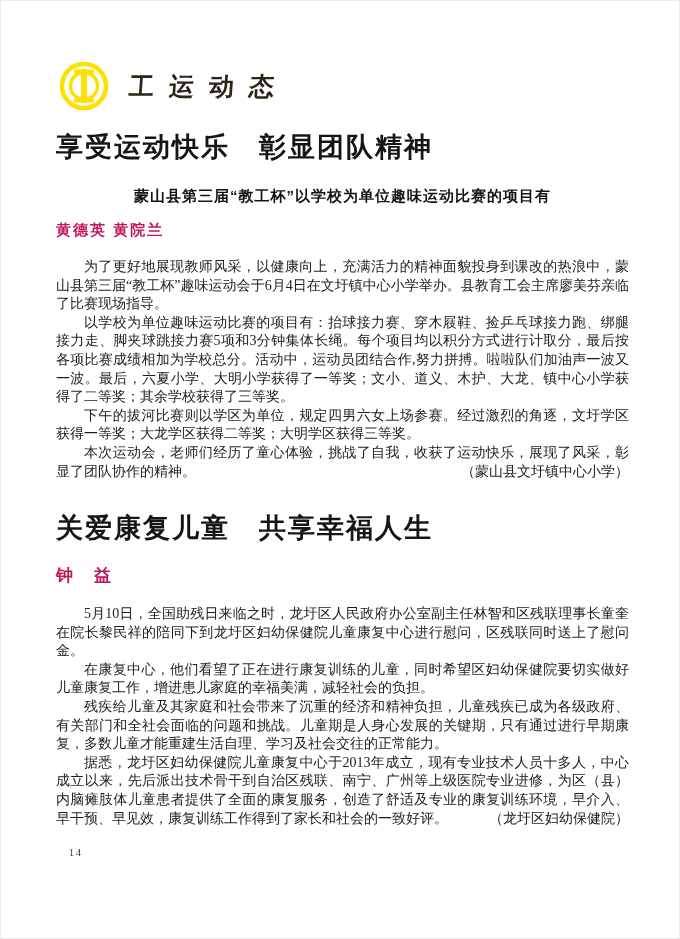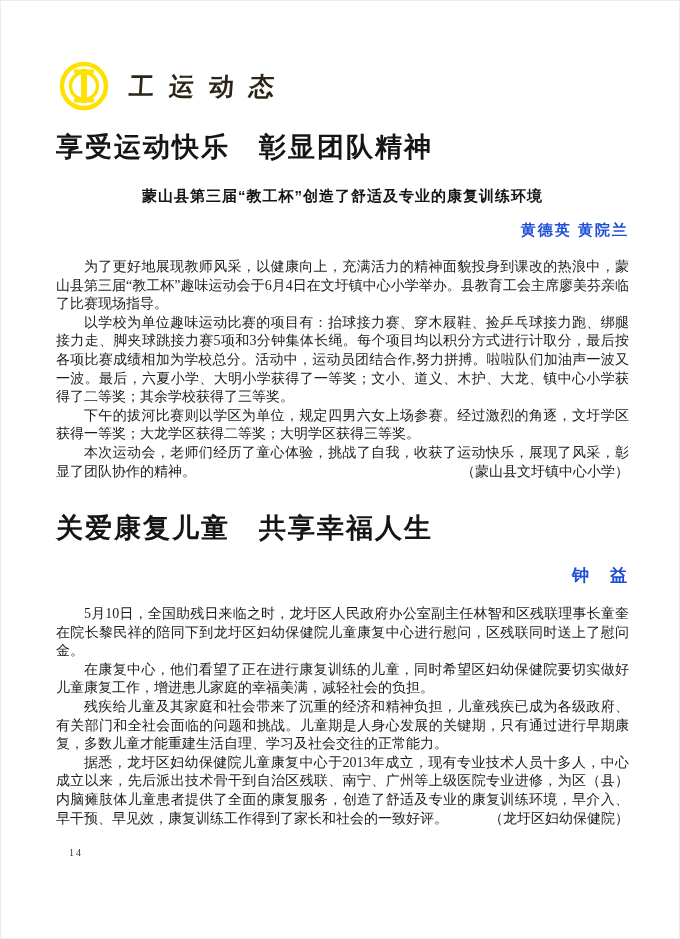--- a/index.html
+++ b/index.html
@@ -48,27 +48,27 @@
   .a-subtitle {
     text-align: center;
     font-size: 15px;
     font-weight: bold;
     margin-top: 22px;
     letter-spacing: 1px;
     font-family: "Liberation Sans", "DejaVu Sans", sans-serif;
     color: #141414;
   }
   .a-authors {
-    text-align: right;
+    text-align: left;
     font-size: 15px;
     font-weight: bold;
     margin-top: 15px;
     letter-spacing: 2px;
     font-family: "Liberation Sans", "DejaVu Sans", sans-serif;
-    color: #1d4ed8;
+    color: #be185d;
   }
   .a-authors.big { font-size: 17px; margin-top: 18px; }
   .a-body { margin-top: 18px; }
   .a-body p {
     margin: 0;
     font-size: 14px;
     line-height: 18.6px;
     text-align: justify;
     text-indent: 2em;
     color: #1c1c1c;
@@ -104,21 +104,21 @@
       <circle cx="25" cy="25" r="13.5" fill="none" stroke="#ffe100" stroke-width="3.5"></circle>
       <rect x="22" y="8" width="6" height="34" fill="#ffe100"></rect>
       <rect x="15" y="8.5" width="20" height="4" fill="#ffe100"></rect>
       <rect x="15" y="37.5" width="20" height="4" fill="#ffe100"></rect>
     </svg>
     <div class="brand">工运动态</div>
   </div>
 
   <div class="article1">
     <h1 class="a-title">享受运动快乐　彰显团队精神</h1>
-    <div class="a-subtitle">蒙山县第三届“教工杯”创造了舒适及专业的康复训练环境</div>
+    <div class="a-subtitle">蒙山县第三届“教工杯”以学校为单位趣味运动比赛的项目有</div>
     <div class="a-authors">黄德英 黄院兰</div>
     <div class="a-body">
       <p>为了更好地展现教师风采，以健康向上，充满活力的精神面貌投身到课改的热浪中，蒙山县第三届“教工杯”趣味运动会于6月4日在文圩镇中心小学举办。县教育工会主席廖美芬亲临了比赛现场指导。</p>
       <p>以学校为单位趣味运动比赛的项目有：抬球接力赛、穿木屐鞋、捡乒乓球接力跑、绑腿接力走、脚夹球跳接力赛5项和3分钟集体长绳。每个项目均以积分方式进行计取分，最后按各项比赛成绩相加为学校总分。活动中，运动员团结合作,努力拼搏。啦啦队们加油声一波又一波。最后，六夏小学、大明小学获得了一等奖；文小、道义、木护、大龙、镇中心小学获得了二等奖；其余学校获得了三等奖。</p>
       <p>下午的拔河比赛则以学区为单位，规定四男六女上场参赛。经过激烈的角逐，文圩学区获得一等奖；大龙学区获得二等奖；大明学区获得三等奖。</p>
       <p><span>本次运动会，老师们经历了童心体验，挑战了自我，收获了运动快乐，展现了风采，彰显了团队协作的精神。</span><span class="attrib">（蒙山县文圩镇中心小学）</span></p>
     </div>
   </div>
 
   <div class="article2">

